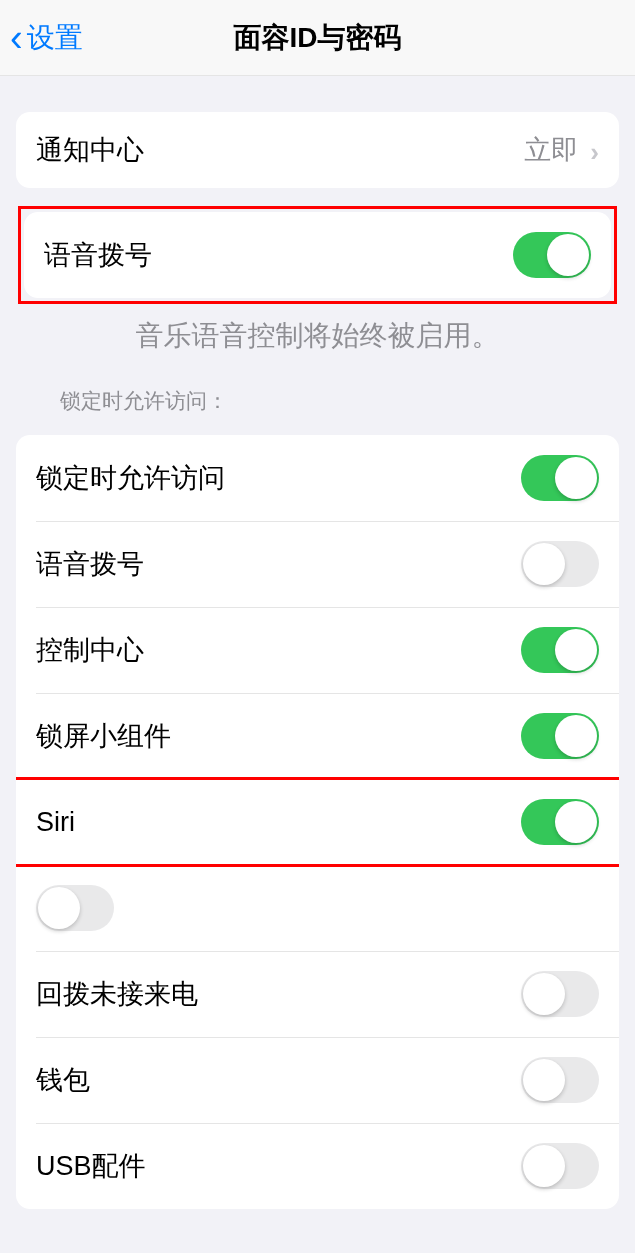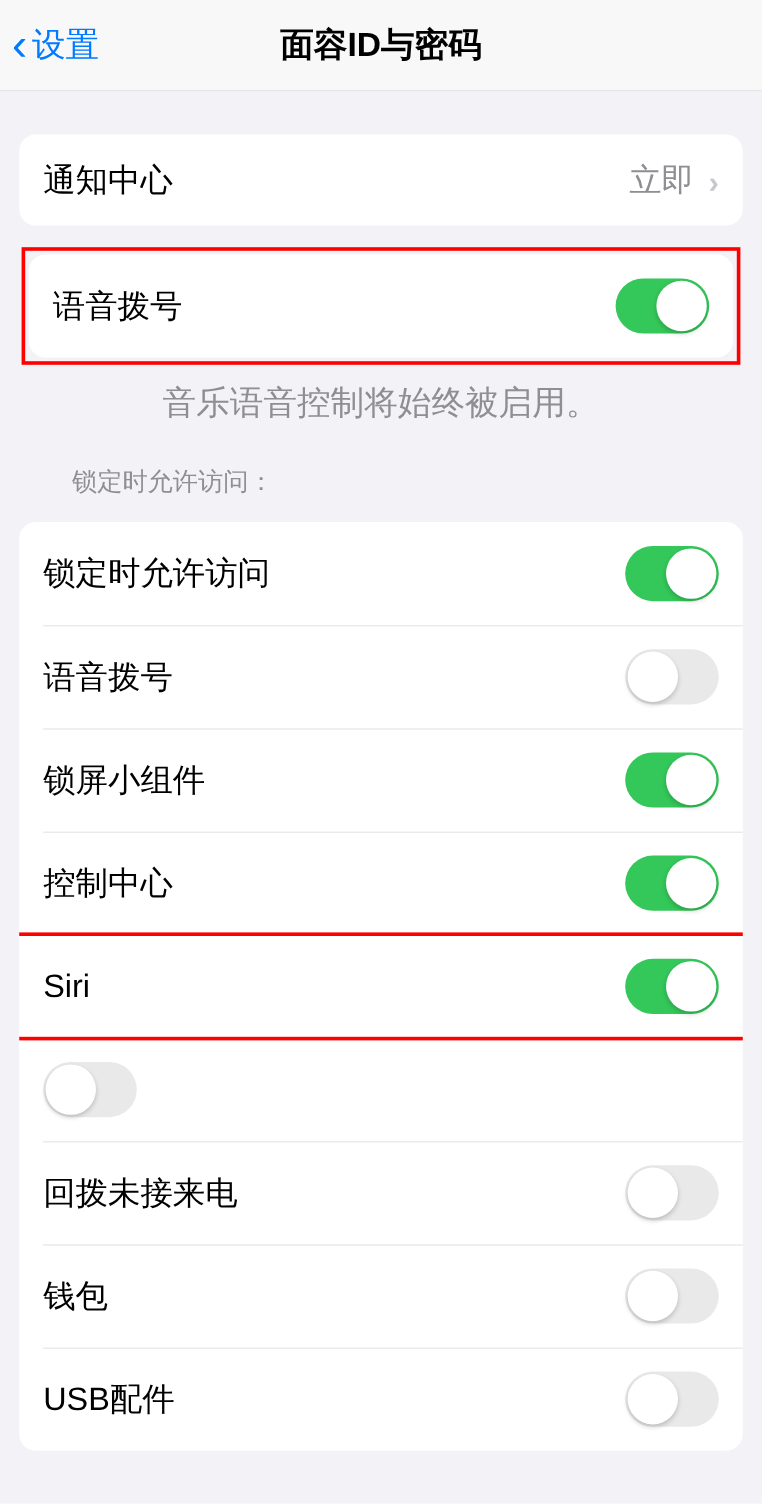--- a/index.html
+++ b/index.html
@@ -203,27 +203,27 @@
         <div class="toggle-knob"></div>
       </div>
     </div>
     <div class="row">
       <span class="row-label">语音拨号</span>
       <div class="toggle toggle-off">
         <div class="toggle-knob"></div>
       </div>
     </div>
     <div class="row">
+      <span class="row-label">控制中心</span>
+      <div class="toggle toggle-on">
+        <div class="toggle-knob"></div>
+      </div>
+    </div>
+    <div class="row">
       <span class="row-label">锁屏小组件</span>
-      <div class="toggle toggle-on">
-        <div class="toggle-knob"></div>
-      </div>
-    </div>
-    <div class="row">
-      <span class="row-label">控制中心</span>
       <div class="toggle toggle-on">
         <div class="toggle-knob"></div>
       </div>
     </div>
     <div class="row siri-highlight">
       <span class="row-label">Siri</span>
       <div class="toggle toggle-on">
         <div class="toggle-knob"></div>
       </div>
     </div>

